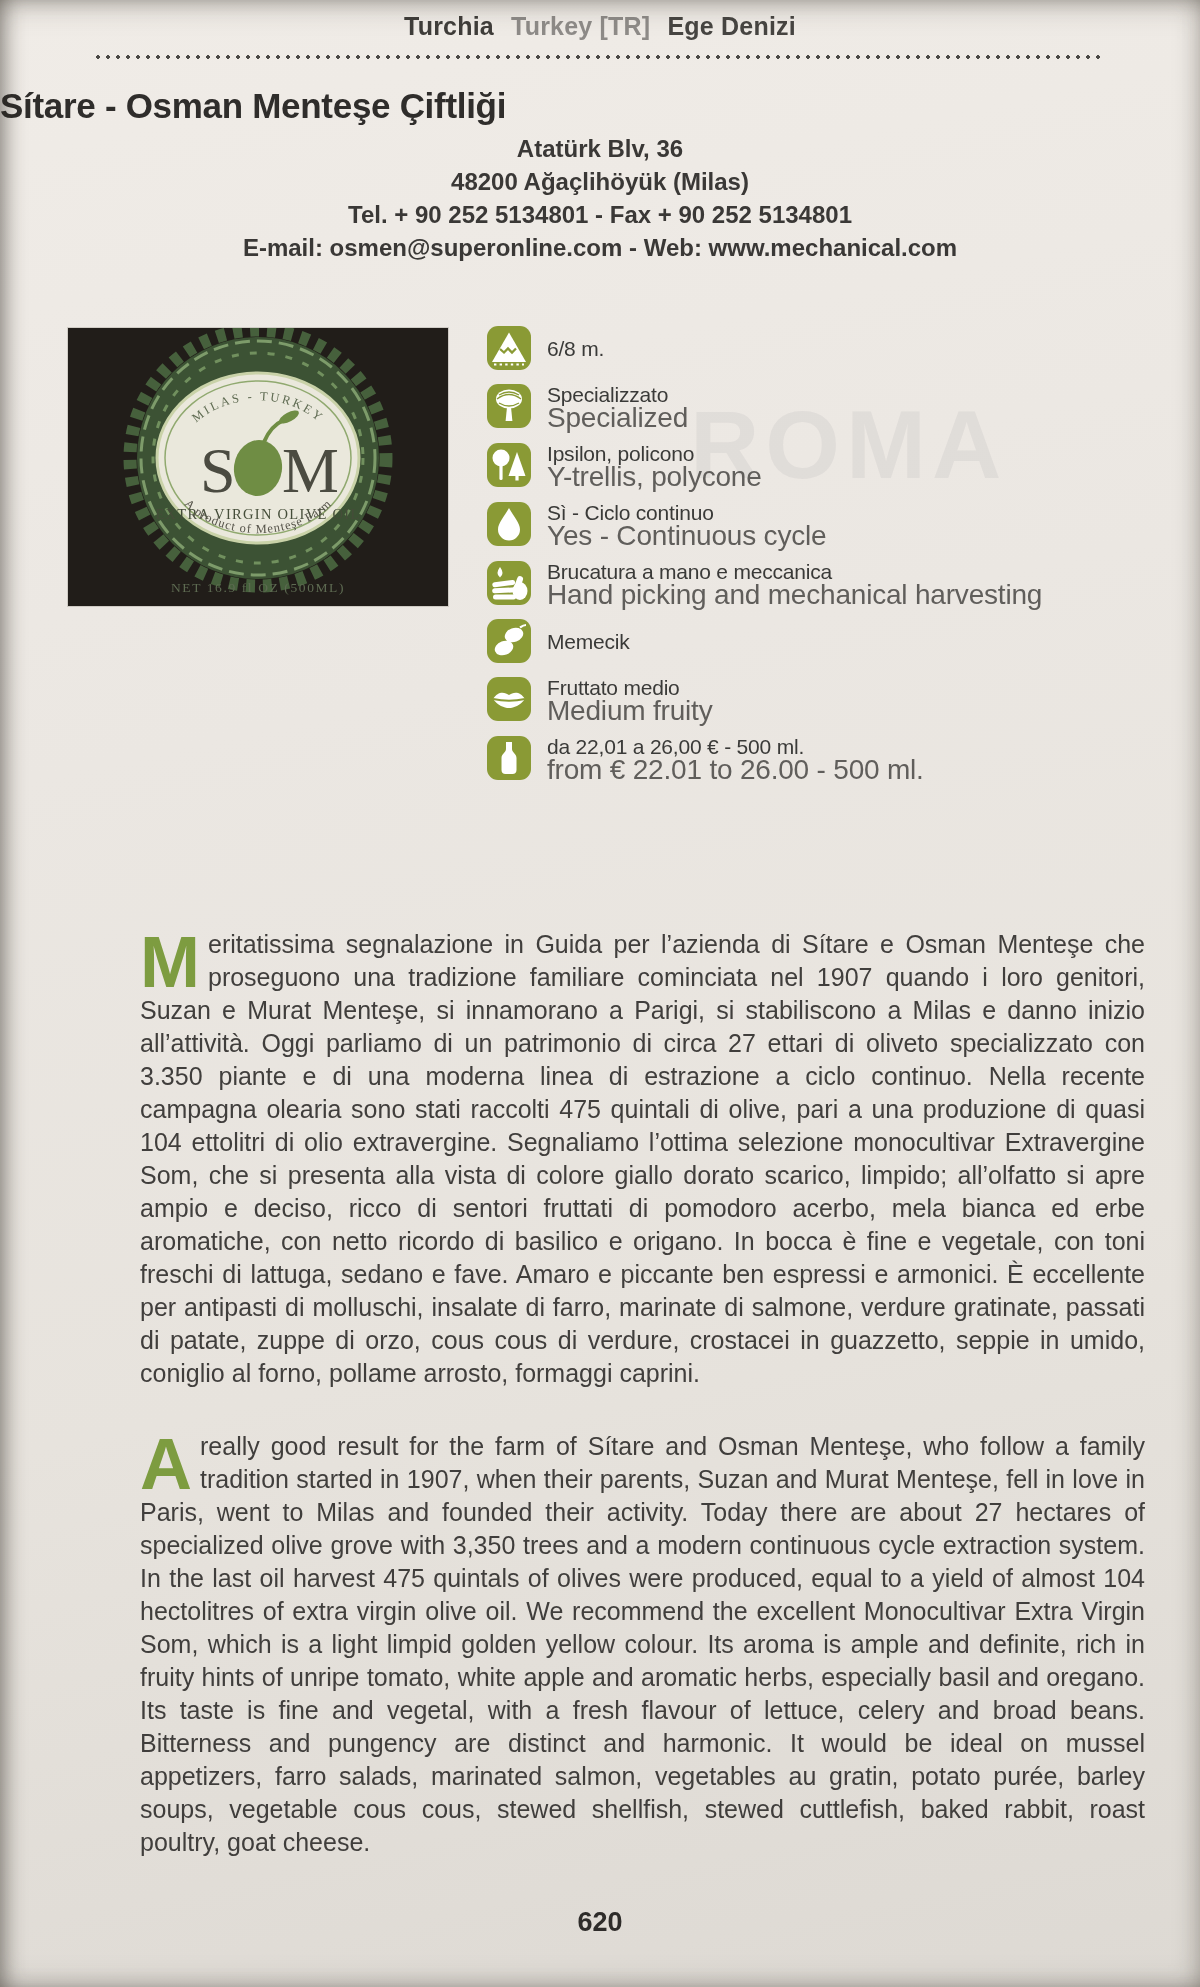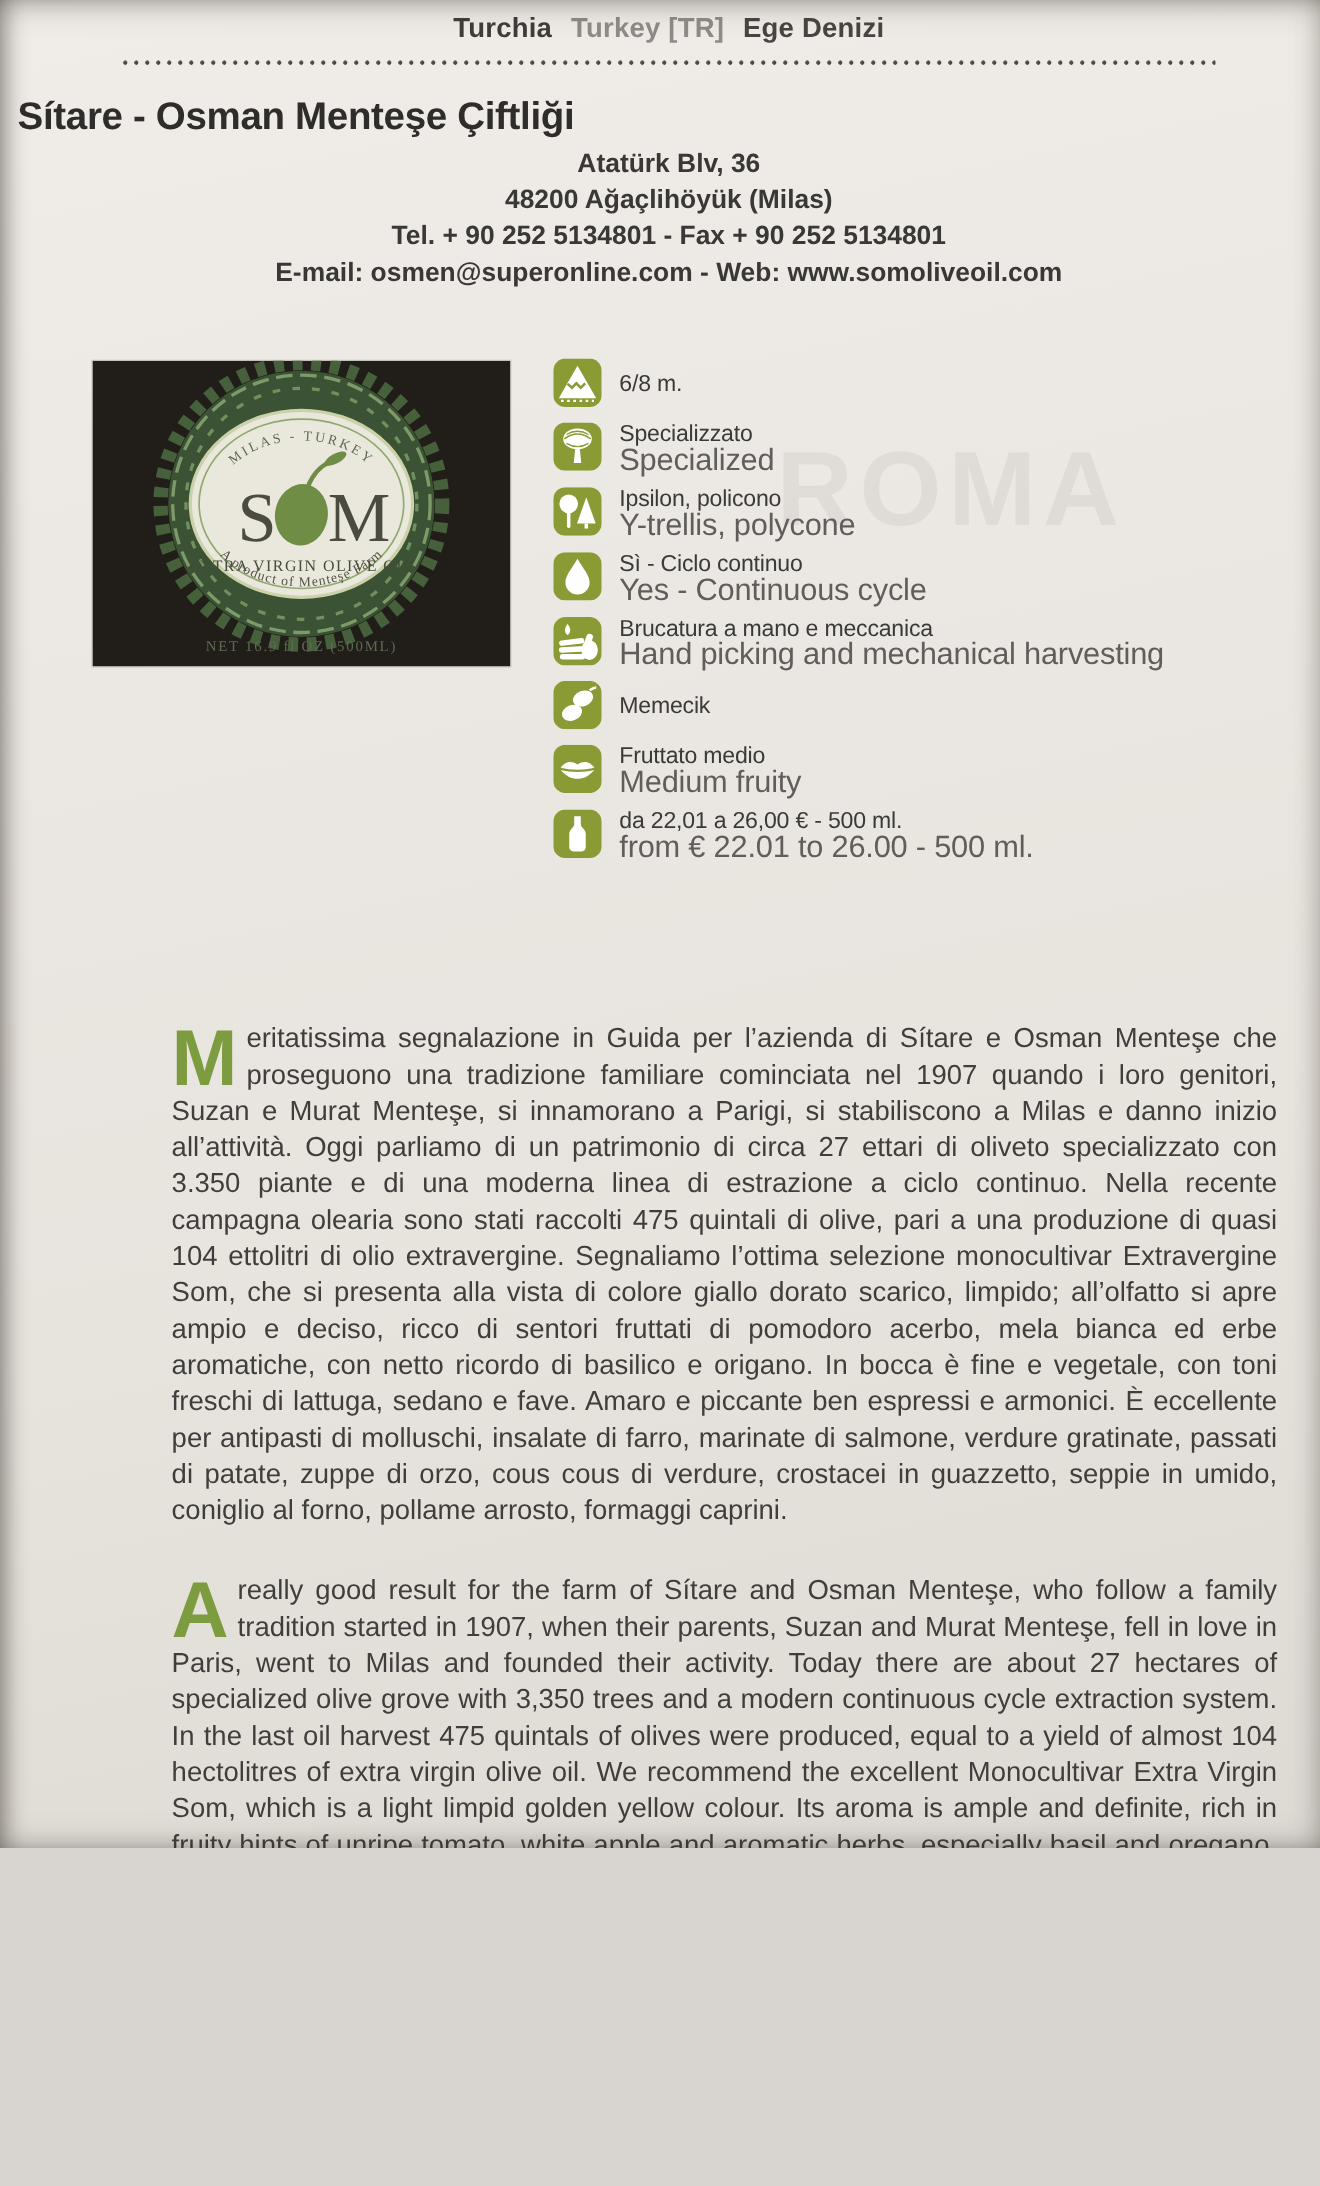--- a/index.html
+++ b/index.html
@@ -5,24 +5,23 @@
   * { margin: 0; padding: 0; box-sizing: border-box; }
   html,body { width: 1200px; height: 1987px; }
   body {
     font-family: "Liberation Sans", sans-serif;
     background: #d8d4cf;
     position: relative;
     overflow: hidden;
   }
   .page {
     position: relative;
-    width: 1200px; height: 1680px;
+    width: 1200px; height: 1987px;
     background: linear-gradient(168deg, #f0ece7 0%, #ebe7e2 35%, #e7e3dd 65%, #ddd9d3 100%);
     overflow: hidden;
-    padding-left: 16px;
   }
   .photo-vignette {
     position: absolute; inset: 0; pointer-events: none; z-index: 50;
     box-shadow:
       inset 14px 0 22px -10px rgba(45,40,34,.45),
       inset -10px 0 30px -14px rgba(60,54,46,.35),
       inset 0 16px 34px -18px rgba(60,54,46,.40),
       inset 0 -14px 34px -20px rgba(60,54,46,.35);
   }
   
@@ -76,21 +75,21 @@
     <span class="c-en">Turkey [TR]</span>
     <span class="reg">Ege Denizi</span>
   </div>
   <div class="dotted-rule"></div>
 
   <div class="title">Sítare - Osman Menteşe Çiftliği</div>
   <div class="addr">
     <div>Atatürk Blv, 36</div>
     <div>48200 Ağaçlihöyük (Milas)</div>
     <div>Tel. + 90 252 5134801 - Fax + 90 252 5134801</div>
-    <div>E-mail: osmen@superonline.com - Web: www.somoliveoil.com</div>
+    <div>E-mail: osmen@superonline.com - Web: www.mechanical.com</div>
   </div>
 
   <div class="media">
     <div class="ghost">ROMA</div>
 
     <svg class="label-art" width="380" height="278" viewBox="0 0 380 278">
       <rect width="380" height="278" fill="#211d19"></rect>
       <g>
         <circle cx="190" cy="130" r="121" fill="#3c5234"></circle>
         <circle cx="190" cy="130" r="128" fill="none" stroke="#46603c" stroke-width="13" stroke-dasharray="9 8"></circle>

